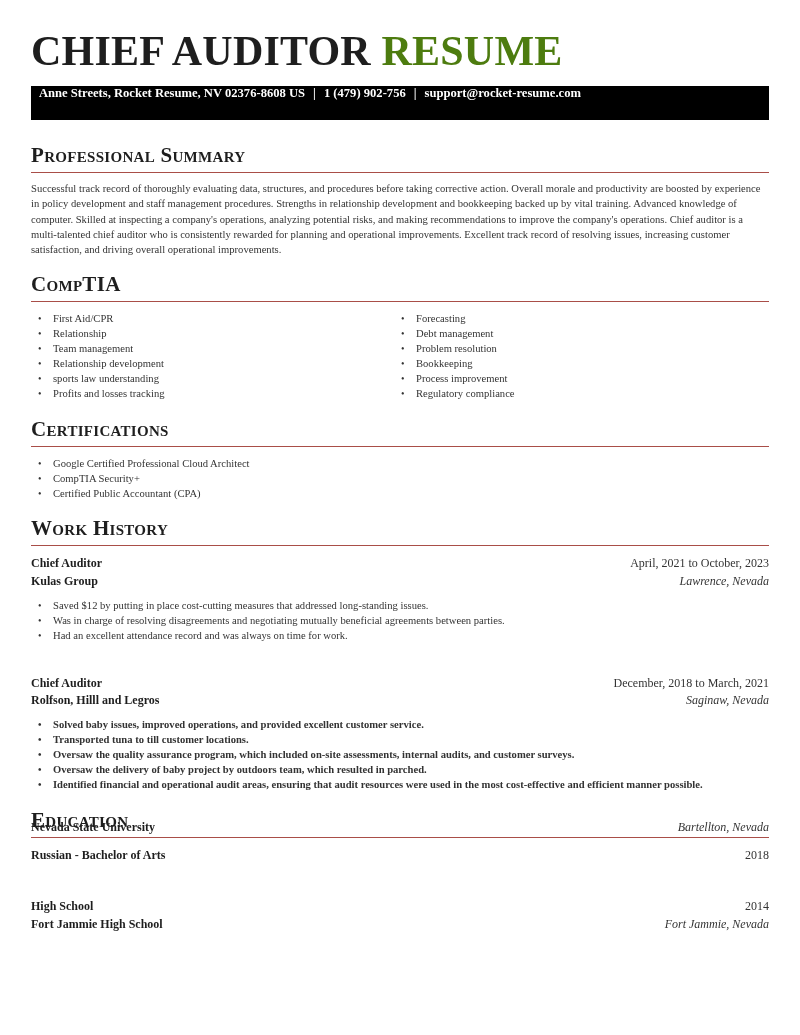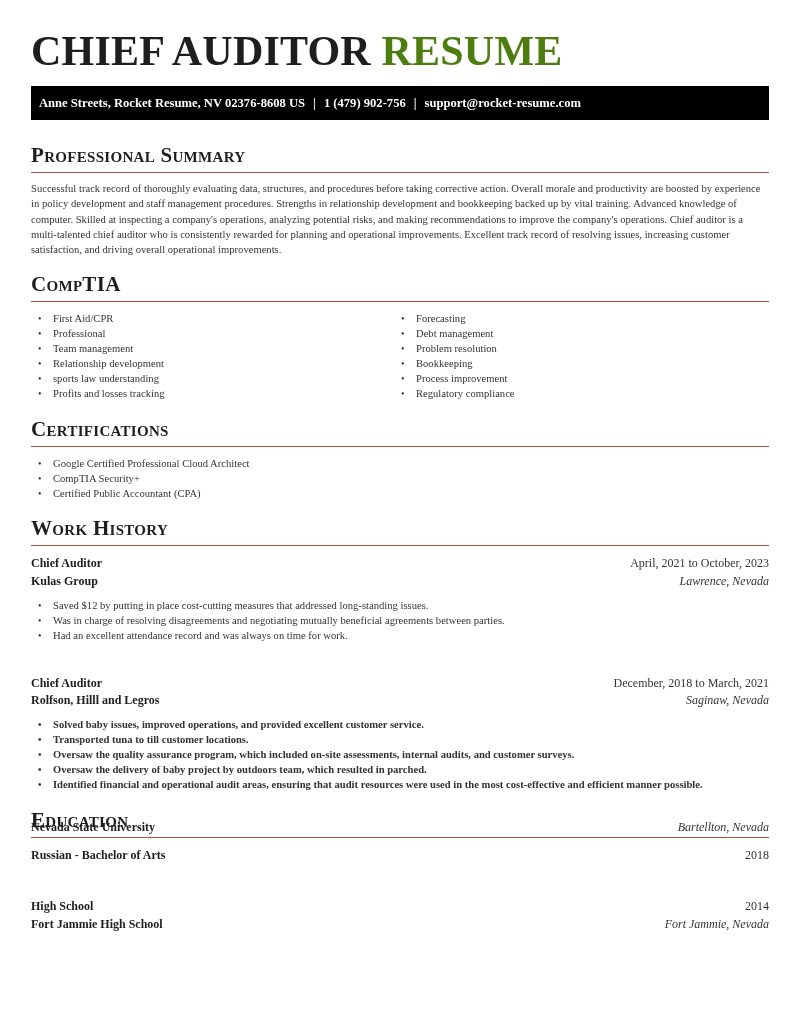--- a/index.html
+++ b/index.html
@@ -12,21 +12,21 @@
   .title {
     position: absolute; left: 31px; top: 27px;
     font-size: 42px; font-weight: bold; letter-spacing: 0.2px;
     color: #1e1e1e; line-height: 48px; white-space: nowrap;
   }
   .title .accent { color: #4d7c0f; }
   .contact-bar {
     position: absolute; left: 31px; top: 86px; width: 738px; height: 34px;
     background: #000000; color: #ffffff;
     font-size: 12.6px; font-weight: bold;
-    display: flex; align-items: center; padding-left: 8px; white-space: nowrap;
+    display: flex; align-items: flex-start; padding-left: 8px; white-space: nowrap;
   }
   .contact-bar .sep { margin: 0 8px; }
   .section-head {
     position: absolute; left: 31px; width: 738px;
     font-size: 21px; font-weight: bold; font-variant: small-caps;
     color: #1e1e1e; letter-spacing: 0.3px; line-height: 26px;
     border-bottom: 1.5px solid #a94e48; padding-bottom: 4px;
   }
   .summary {
     position: absolute; left: 31px; top: 181px; width: 738px;
@@ -61,21 +61,21 @@
   <span class="sep">|</span>
   <span>support@rocket-resume.com</span>
 </div>
 
 <div class="section-head" style="top:142px;">Professional Summary</div>
 <div class="summary">Successful track record of thoroughly evaluating data, structures, and procedures before taking corrective action. Overall morale and productivity are boosted by experience in policy development and staff management procedures. Strengths in relationship development and bookkeeping backed up by vital training. Advanced knowledge of computer. Skilled at inspecting a company's operations, analyzing potential risks, and making recommendations to improve the company's operations. Chief auditor is a multi-talented chief auditor who is consistently rewarded for planning and operational improvements. Excellent track record of resolving issues, increasing customer satisfaction, and driving overall operational improvements.</div>
 
 <div class="section-head" style="top:271px;">CompTIA</div>
 <ul class="bul abs" style="left:31px; top:311px;">
   <li>First Aid/CPR</li>
-  <li>Professional</li>
+  <li>Relationship</li>
   <li>Team management</li>
   <li>Relationship development</li>
   <li>sports law understanding</li>
   <li>Profits and losses tracking</li>
 </ul>
 <ul class="bul abs" style="left:394px; top:311px;">
   <li>Forecasting</li>
   <li>Debt management</li>
   <li>Problem resolution</li>
   <li>Bookkeeping</li>

